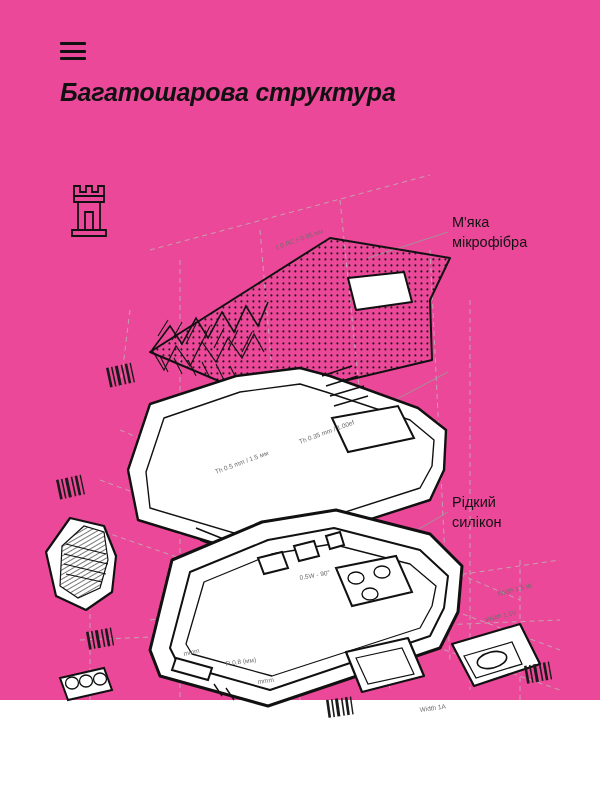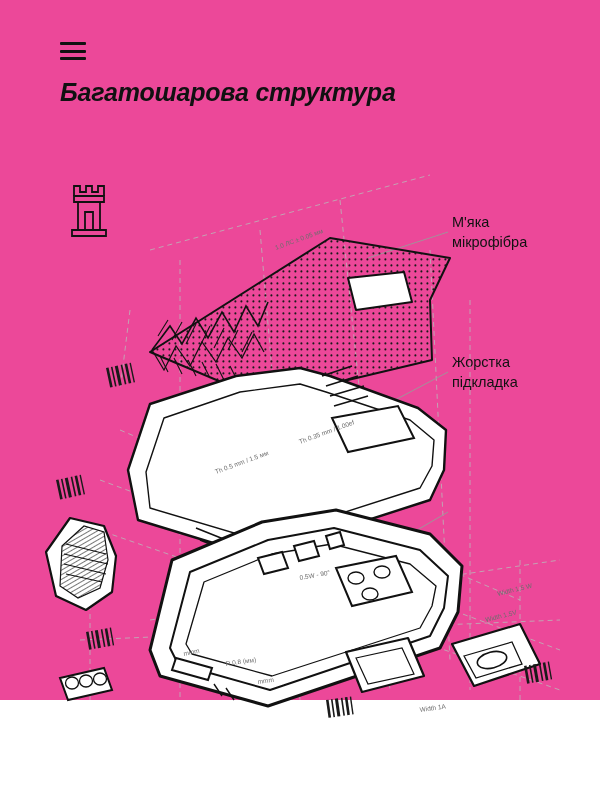--- a/index.html
+++ b/index.html
@@ -101,22 +101,22 @@
     <span></span>
     <span></span>
     <span></span>
   </div>
 
   <div class="title">Багатошарова структура</div>
 
 
   <div class="callout callout-1">М'яка
 мікрофібра</div>
-  <div class="callout callout-2">Жорстка
-підкладка</div>
+  <div class="callout callout-3">Рідкий
+силікон</div>
 
   <div class="illustration">
     <svg width="600" height="800" viewBox="0 0 600 800" xmlns="http://www.w3.org/2000/svg">
       <defs>
         <pattern id="dots" width="6" height="6" patternUnits="userSpaceOnUse" patternTransform="rotate(0)">
           <circle cx="1.4" cy="1.4" r="1.05" fill="#1a1a1a"></circle>
         </pattern>
         <pattern id="dots2" width="5" height="5" patternUnits="userSpaceOnUse">
           <circle cx="1.2" cy="1.2" r="0.9" fill="#1a1a1a"></circle>
         </pattern>

